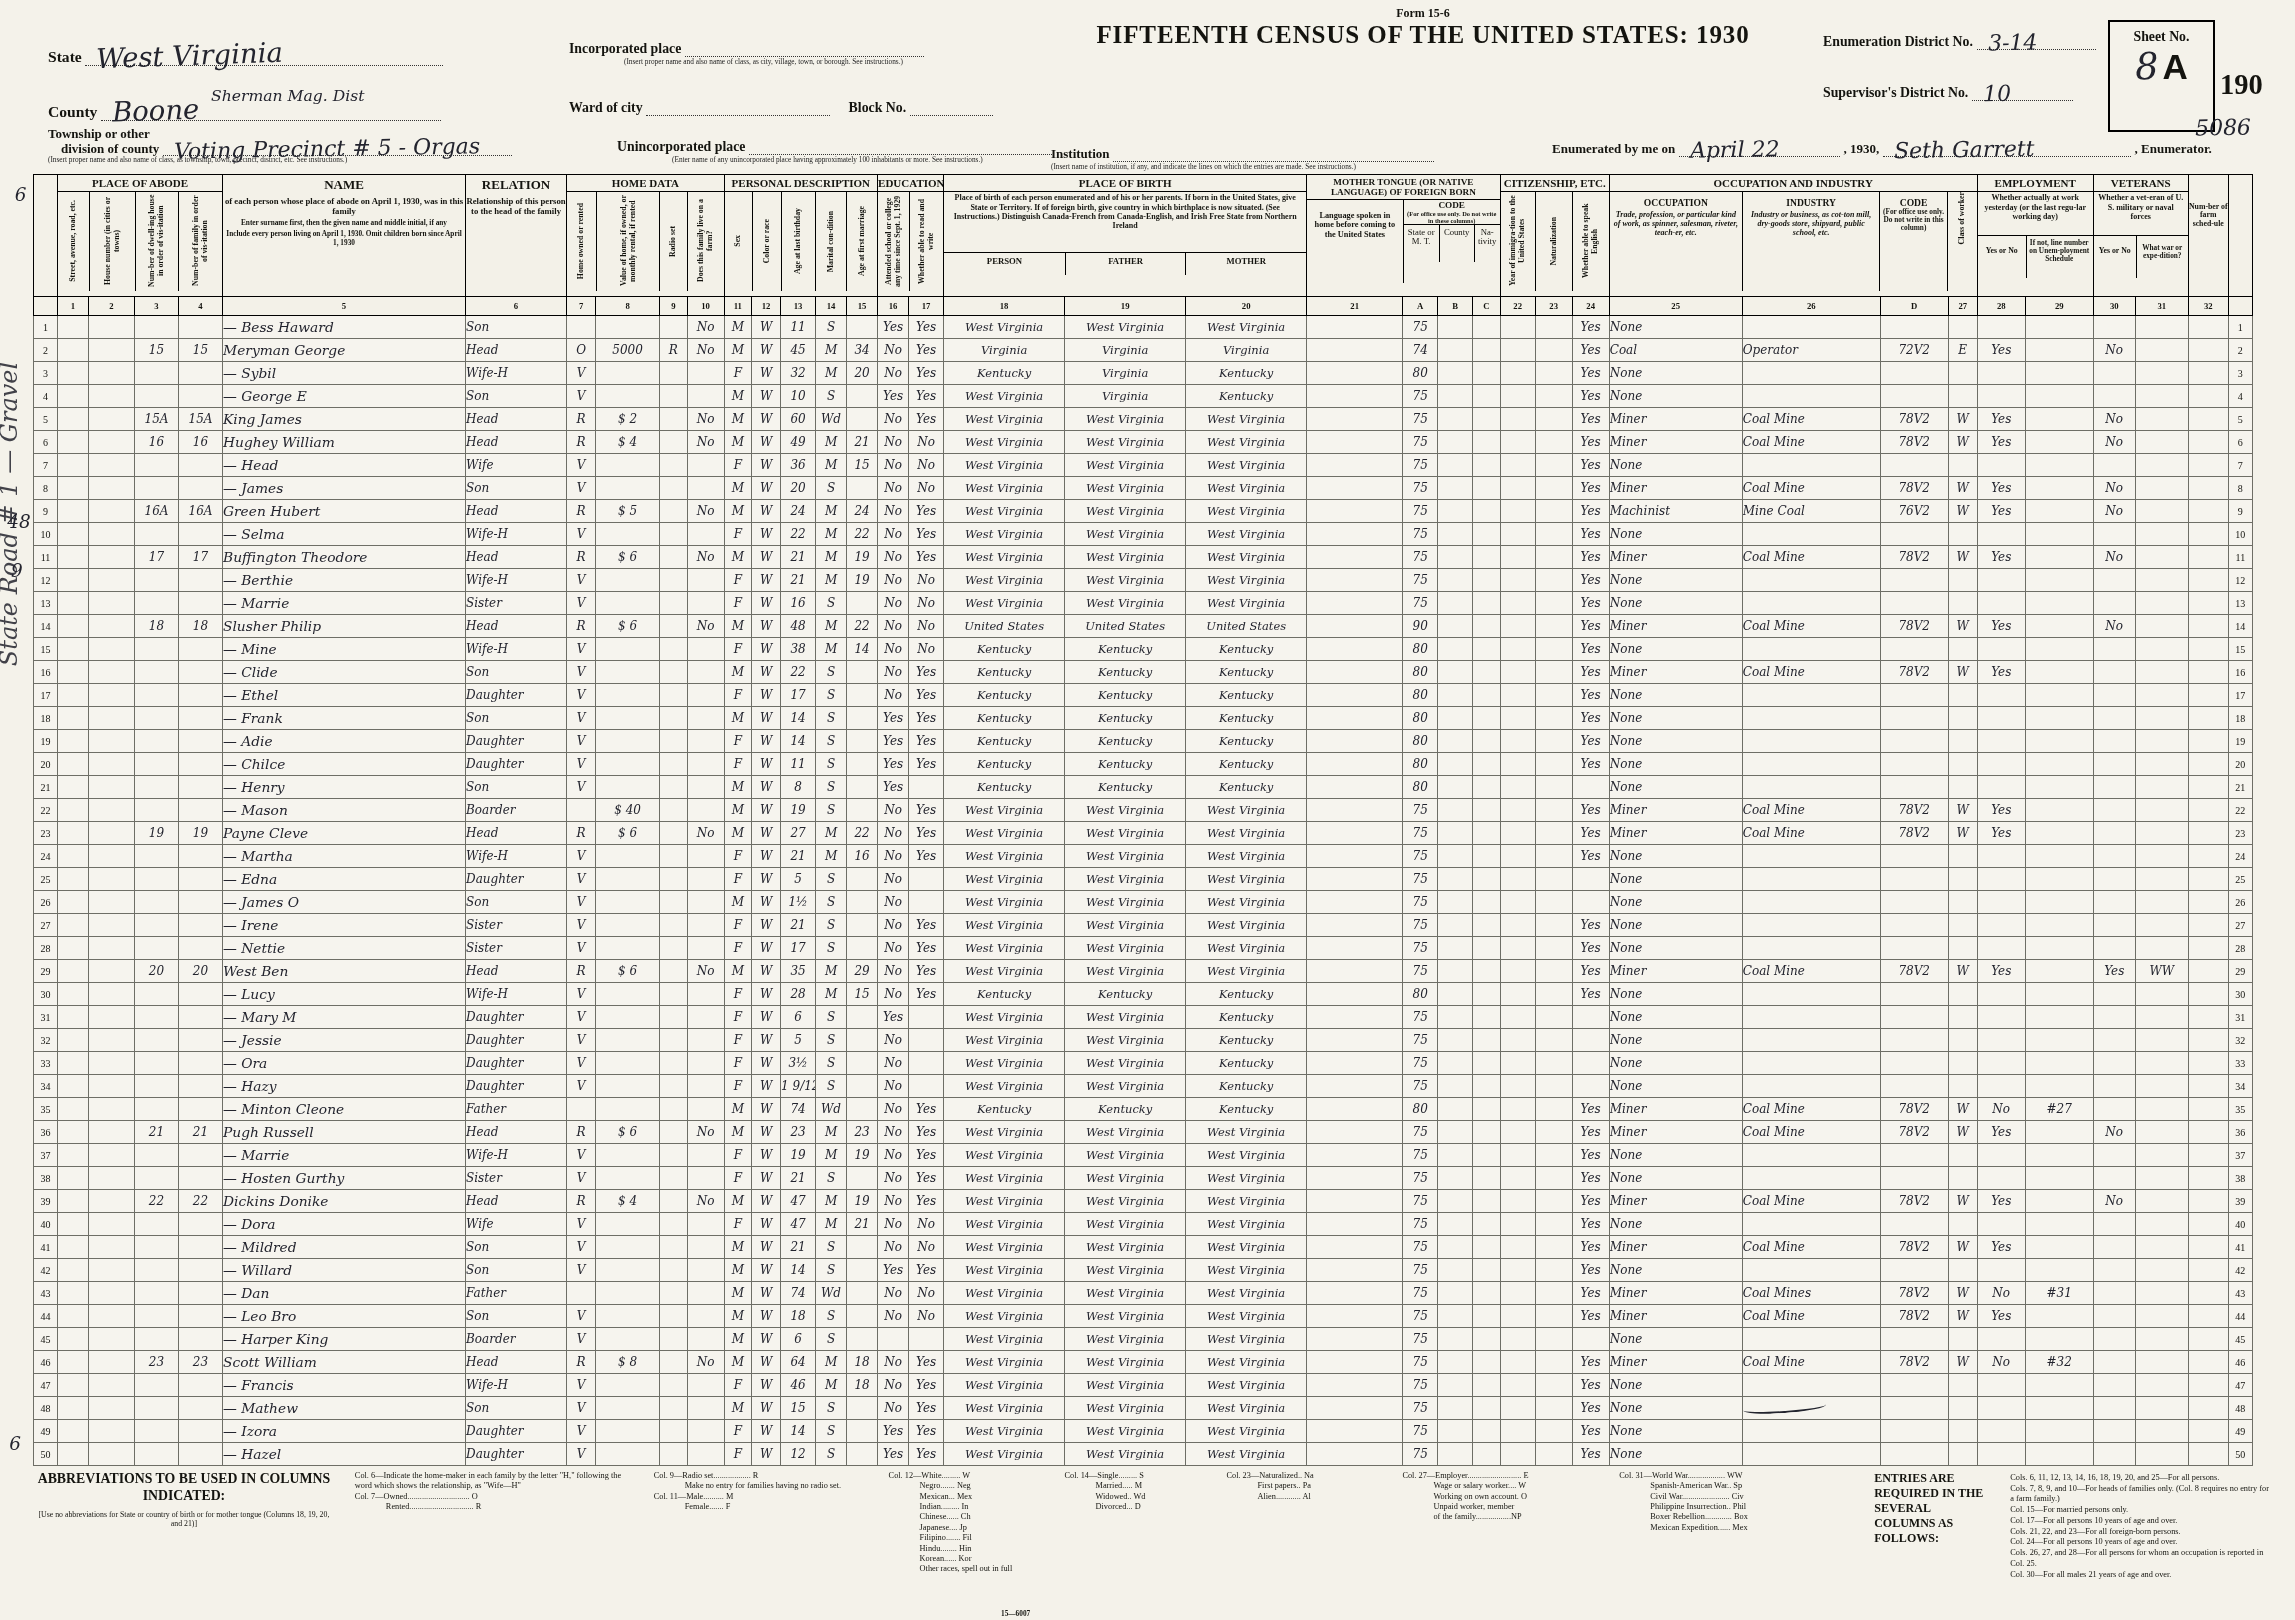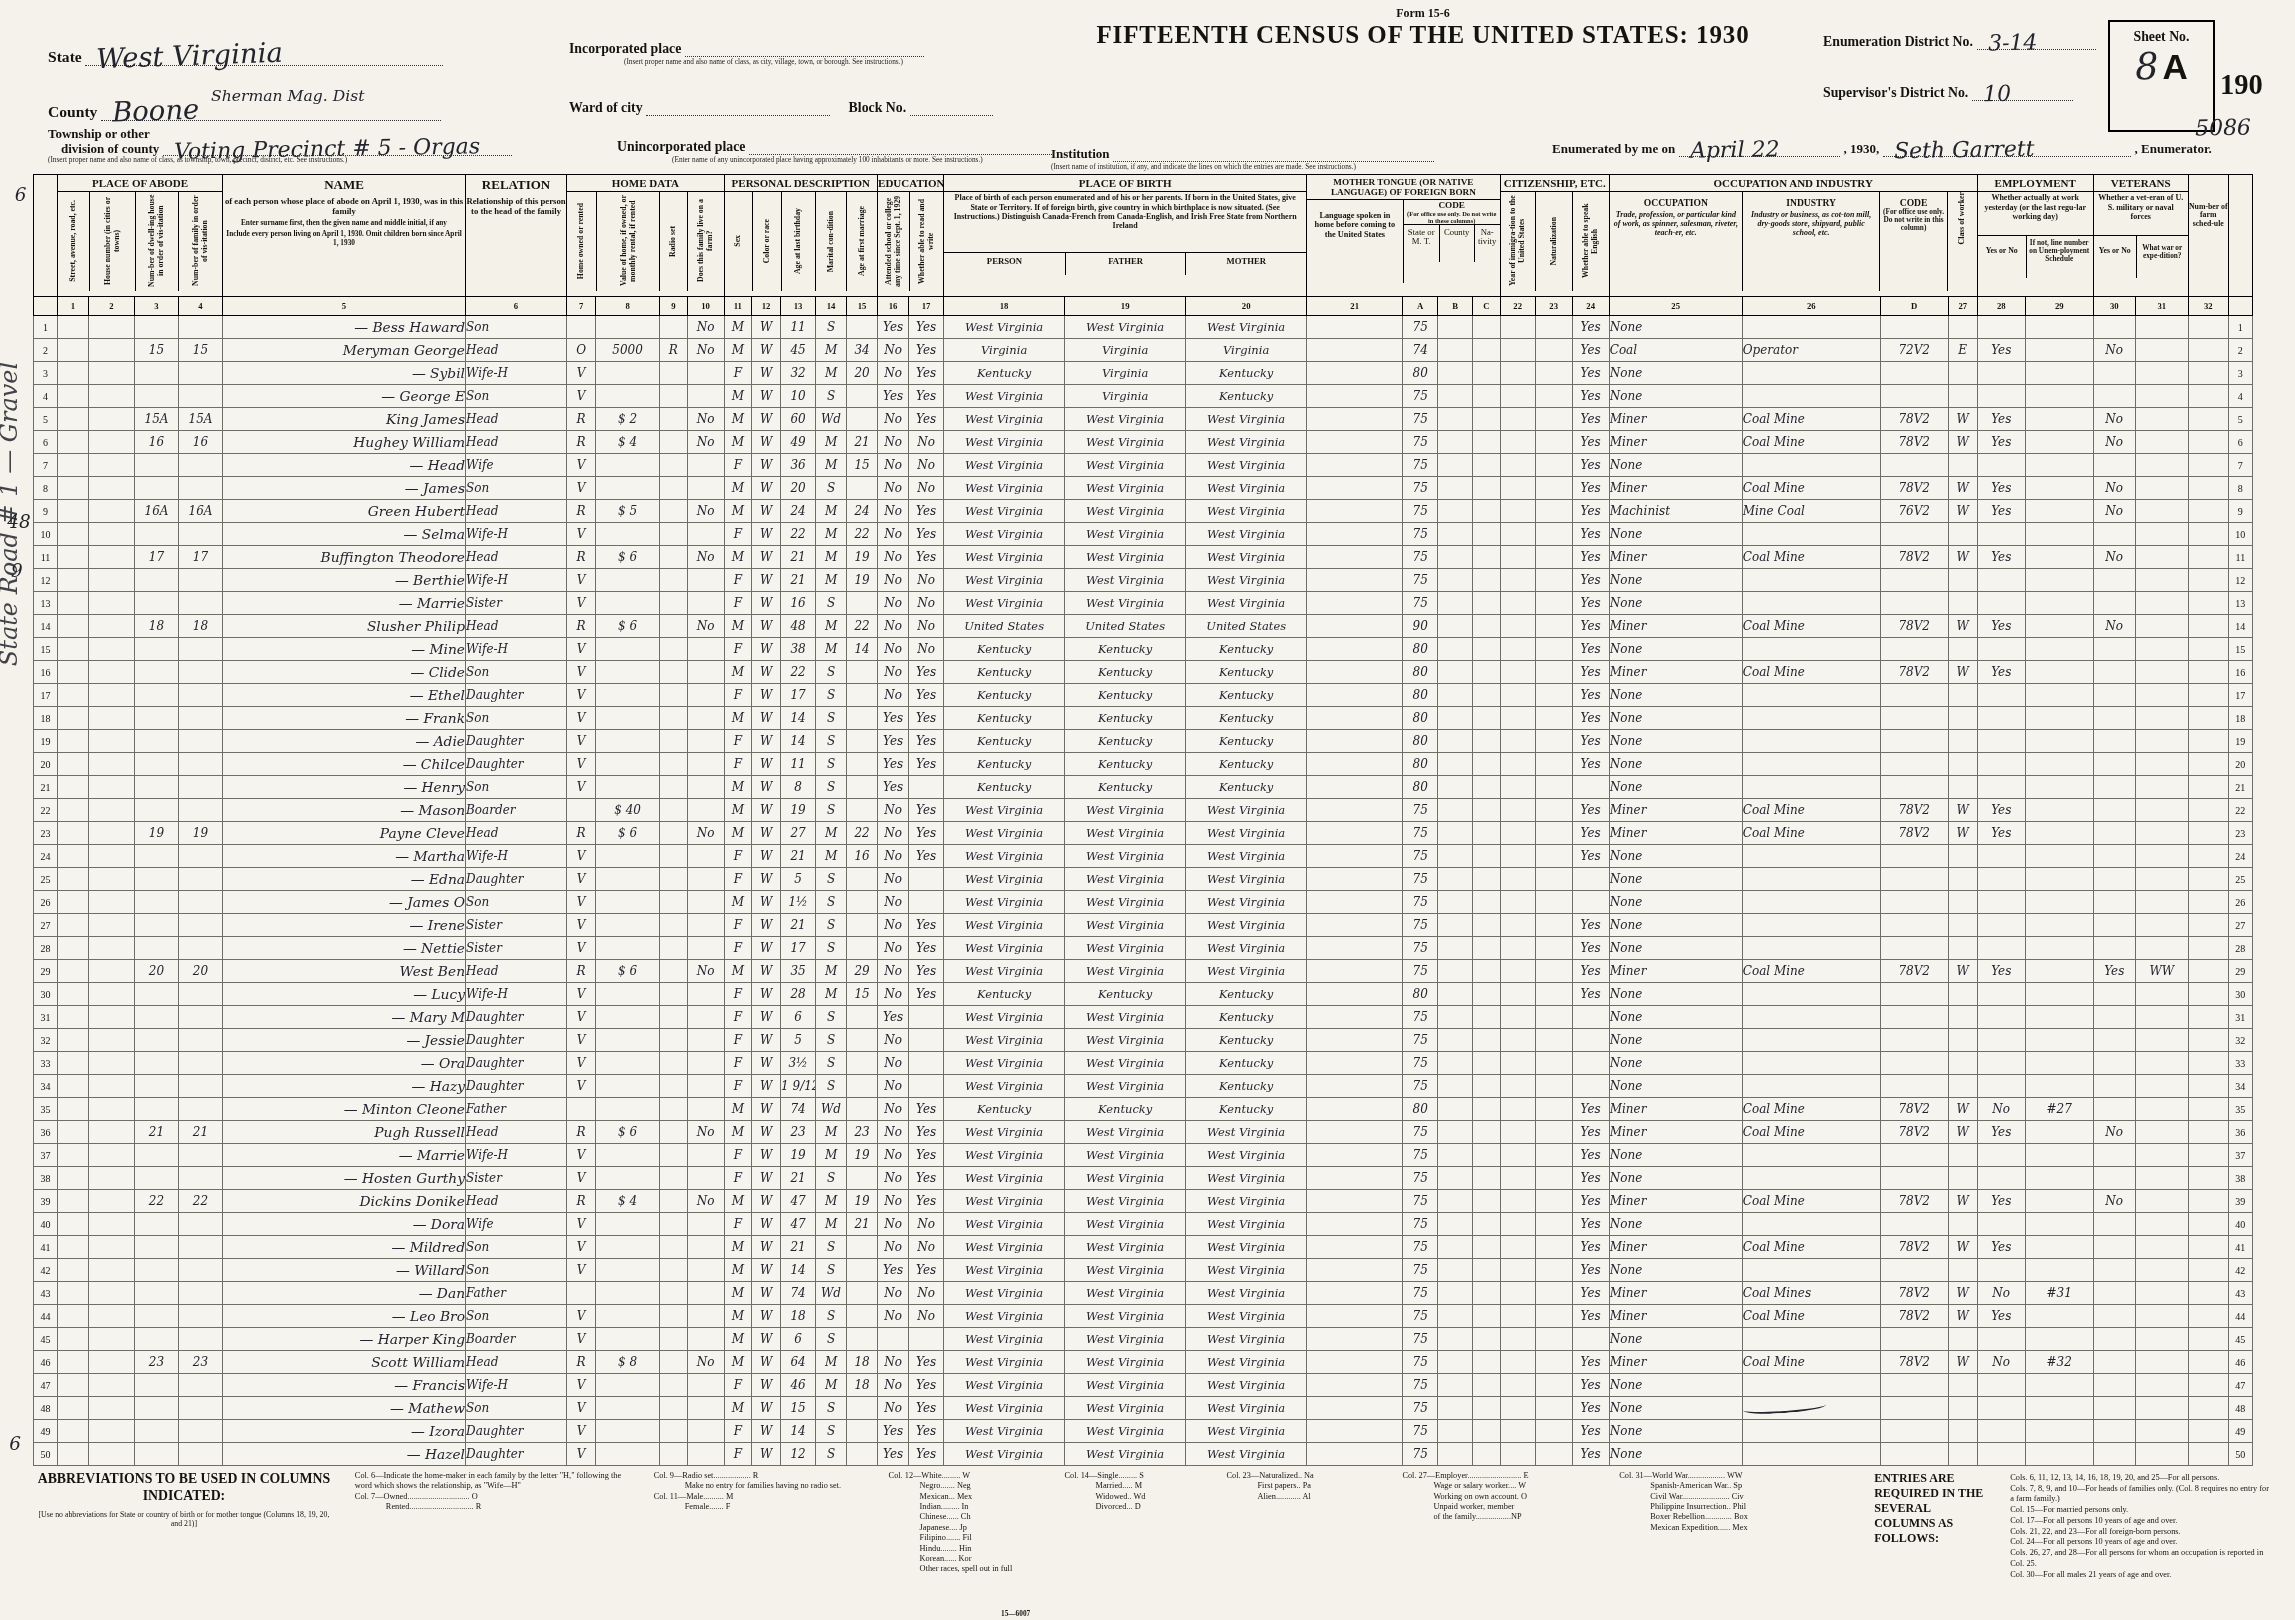--- a/index.html
+++ b/index.html
@@ -25,21 +25,21 @@
   #pagestamp{position:absolute;font-weight:bold;font-size:28.5px;}
   
   #census{position:absolute;left:33px;top:174px;border-collapse:collapse;table-layout:fixed;width:2220px;background:#f6f4ee;}
   #census th,#census td{border:0.9px solid #6e6e66;padding:0;overflow:hidden;}
   #census thead th{border-color:#000;background:#f3f1e8;}
   td.bl2,th.bl2{border-left:1.8px solid #000 !important;}
   #census{border:1.8px solid #000;}
   tr.body-row{height:23px;}
   tr.body-row td{white-space:nowrap;text-align:center;font-size:11.5px;}
   tr.body-row td .hw{font-size:12px;}
-  tr.body-row td.k-nm{text-align:right;padding-left:9.2px;}
+  tr.body-row td.k-nm{text-align:left;padding-left:9.2px;}
   tr.body-row td.k-nm .hw{font-size:13.8px;}
   tr.body-row td.k-rel{text-align:left;padding-left:3.7px;}
   tr.body-row td.k-bp .hw,tr.body-row td.k-bf .hw,tr.body-row td.k-bm .hw{font-size:11.5px;}
   tr.body-row td.k-oc,tr.body-row td.k-in{text-align:left;padding-left:5.5px;}
   .lnum{font-size:10px;font-family:"Liberation Serif",serif;}
   
   th.sec{vertical-align:top;height:121px;}
   .st{font-weight:bold;font-size:11px;text-align:center;border-bottom:0.9px solid #000;padding:1.8px 0;line-height:1.1;}
   .colband{display:flex;height:99px;}
   .colband .vcell{display:flex;align-items:center;justify-content:center;border-left:0.9px solid #000;height:100%;box-sizing:border-box;}

